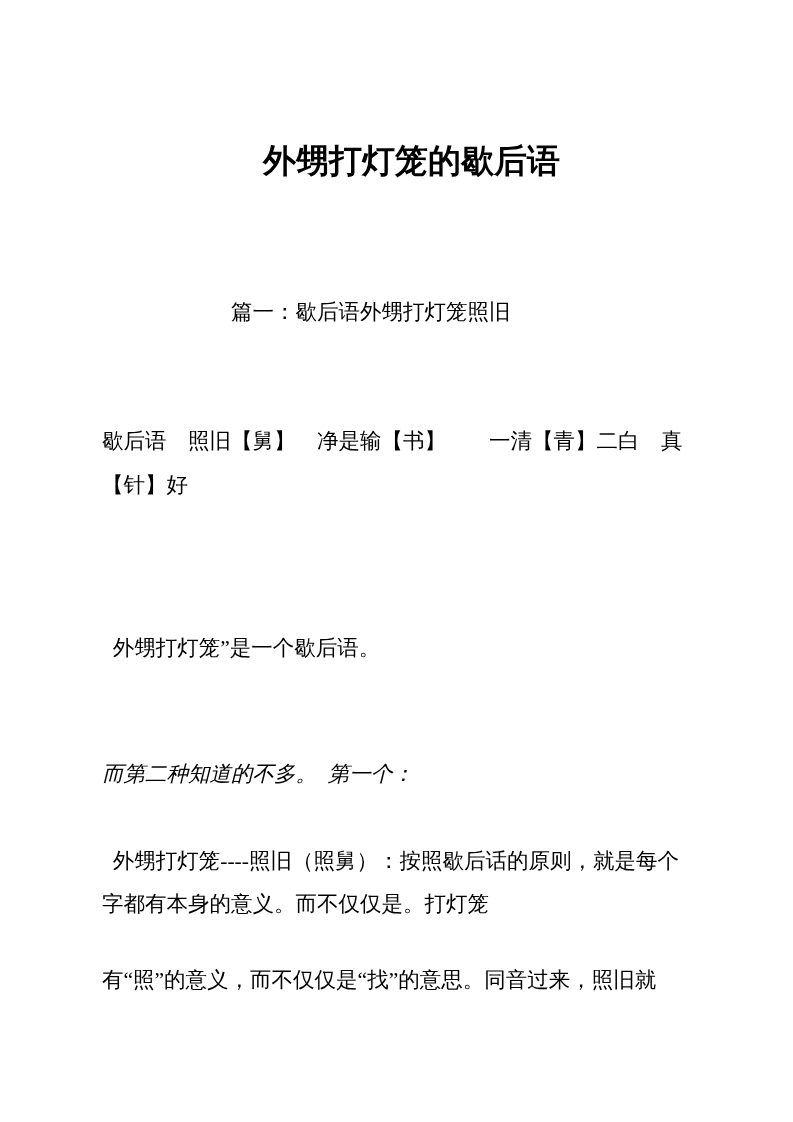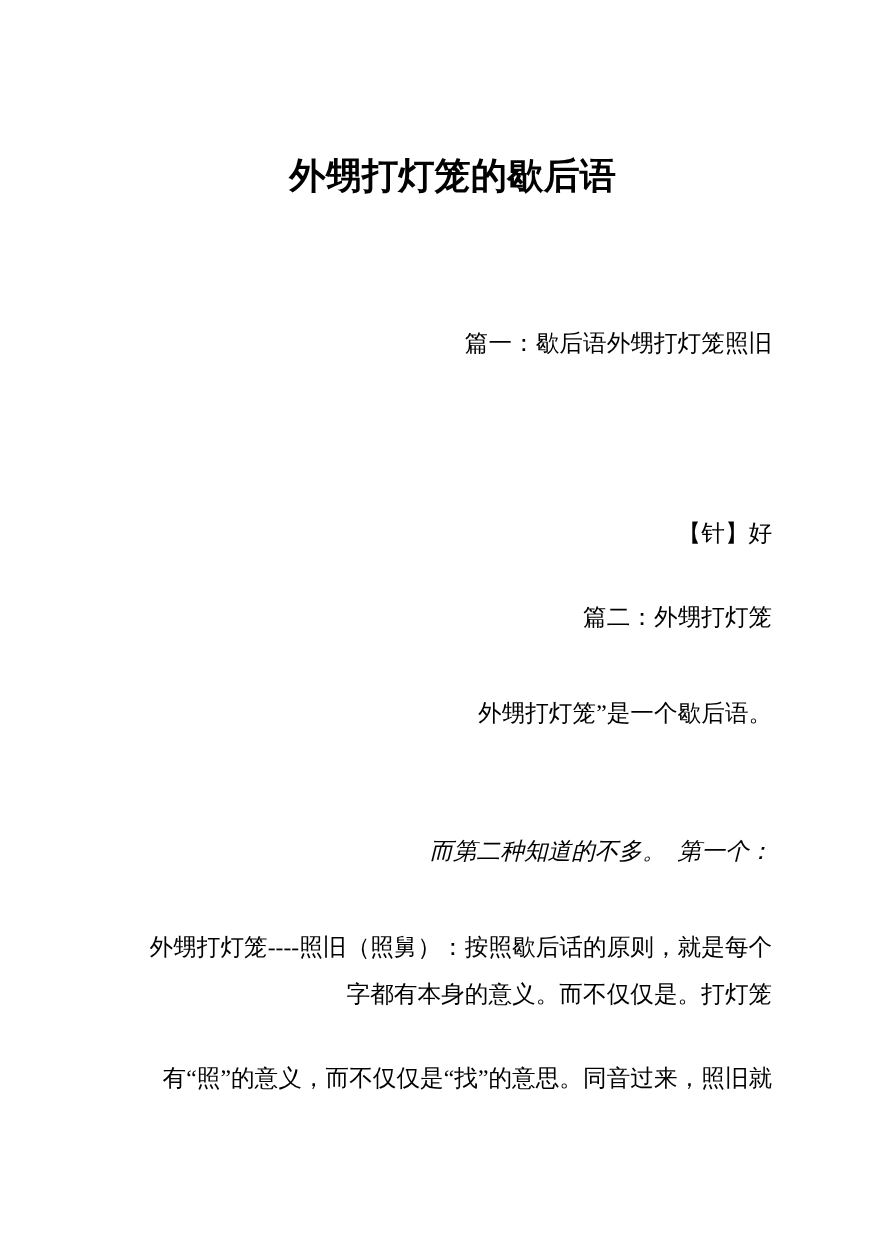--- a/index.html
+++ b/index.html
@@ -29,41 +29,41 @@
     letter-spacing: 0px;
     white-space: pre-wrap;
   }
   .ln {
     position: absolute;
     left: 102px;
     width: 600px;
     font-size: 21.5px;
     line-height: 30px;
     white-space: pre-wrap;
-    text-align: right;
+    text-align: left;
   }
   .l0  { top: 297px; }
   .l1  { top: 383px; }
   .l2  { top: 426px; }
   .l3  { top: 470px; }
   .l4  { top: 546px; }
   .l5  { top: 633px; }
   .l6  { top: 716px; }
   .l7  { top: 759px; font-style: italic; }
   .l8  { top: 846px; }
   .l9  { top: 889px; }
   .l10 { top: 965px; }
 </style>
 </head>
 <body>
 
 <div class="page">
   <div class="doc-title">外甥打灯笼的歇后语</div>
 
   <div class="ln l0">　　　　　　篇一：歇后语外甥打灯笼照旧</div>
+  <div class="ln l2">歇后语　照旧【舅】　净是输【书】　　一清【青】二白　真</div>
   <div class="ln l3">【针】好</div>
-  <div class="ln l4">篇二：外甥打灯笼</div>
   <div class="ln l5"> 外甥打灯笼”是一个歇后语。</div>
   <div class="ln l7">而第二种知道的不多。 第一个：</div>
   <div class="ln l8"> 外甥打灯笼----照旧（照舅）：按照歇后话的原则，就是每个</div>
   <div class="ln l9">字都有本身的意义。而不仅仅是。打灯笼</div>
   <div class="ln l10">有“照”的意义，而不仅仅是“找”的意思。同音过来，照旧就</div>
 </div>
 
 </body></html>

